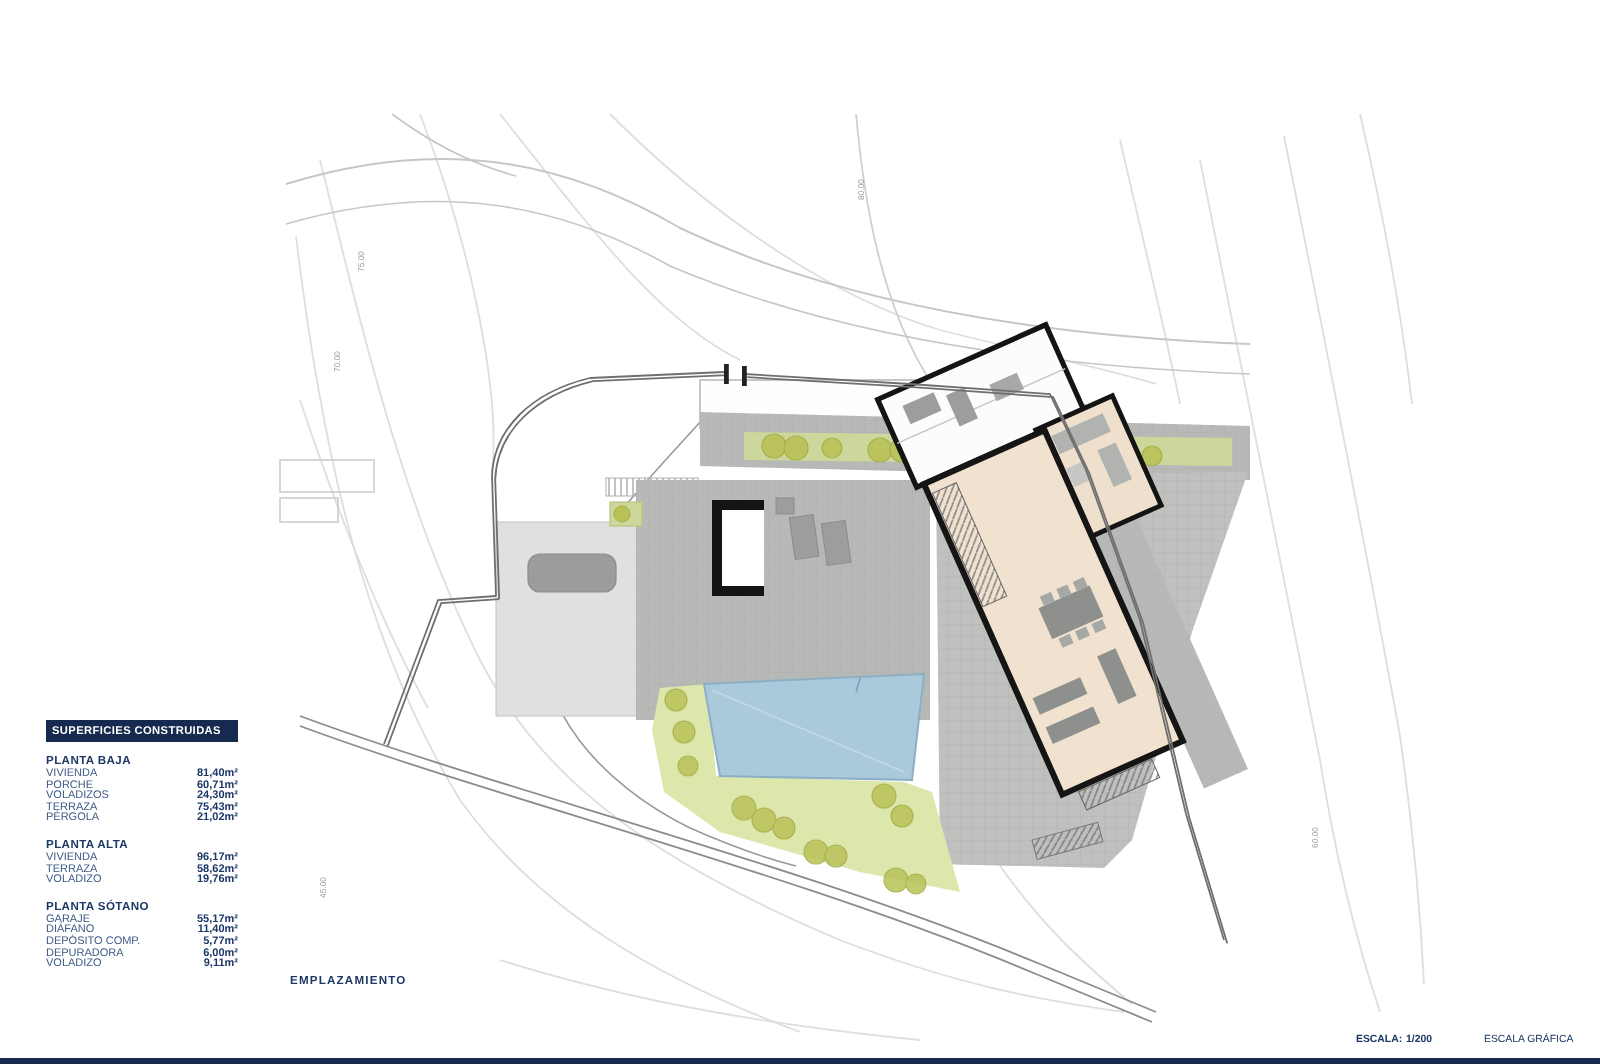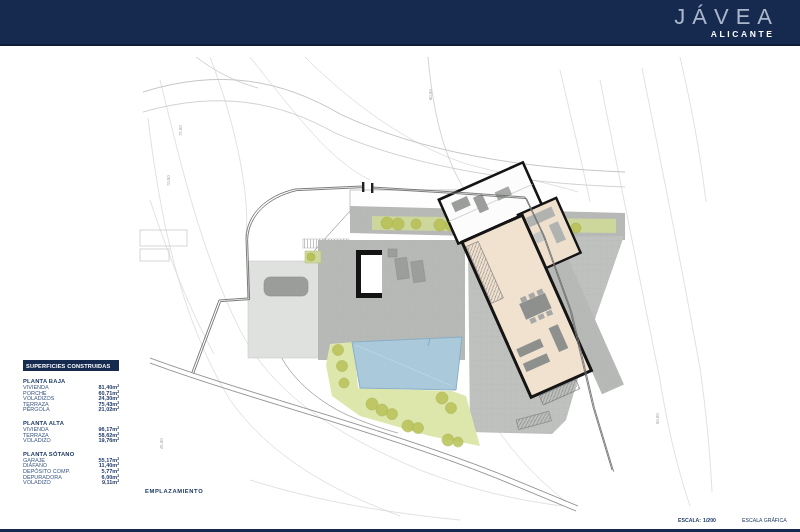--- a/index.html
+++ b/index.html
@@ -201,26 +201,20 @@
 
     <g fill="#9a9a9a" font-size="4.2" font-family="Liberation Sans, sans-serif">
       <text transform="translate(432 100) rotate(-90)">80.00</text>
       <text transform="translate(182 136) rotate(-90)">75.00</text>
       <text transform="translate(170 186) rotate(-90)">70.00</text>
       <text transform="translate(659 424) rotate(-90)">60.00</text>
       <text transform="translate(163 449) rotate(-90)">45.00</text>
     </g>
   </svg>
 
-  <div class="header">
-    <div class="brand">
-      <span class="city">JÁVEA</span>
-      <span class="prov">ALICANTE</span>
-    </div>
-  </div>
 
   <div class="areas">
     <div class="areas-title">SUPERFICIES CONSTRUIDAS</div>
     <div>
         <div class="sec">
           <div class="sec-name">PLANTA BAJA</div>
           <div class="row">
             <span class="lbl">VIVIENDA</span>
             <span class="val">81,40m²</span>
           </div>

